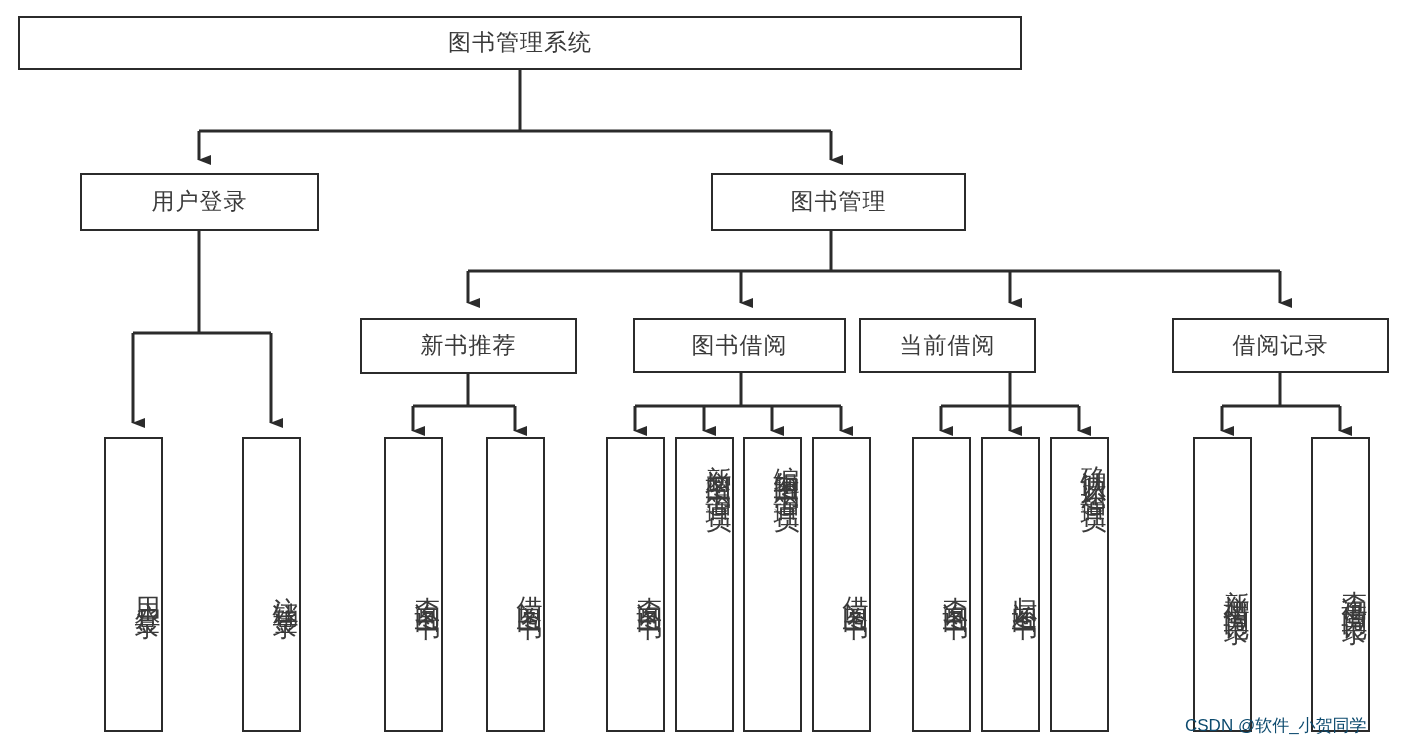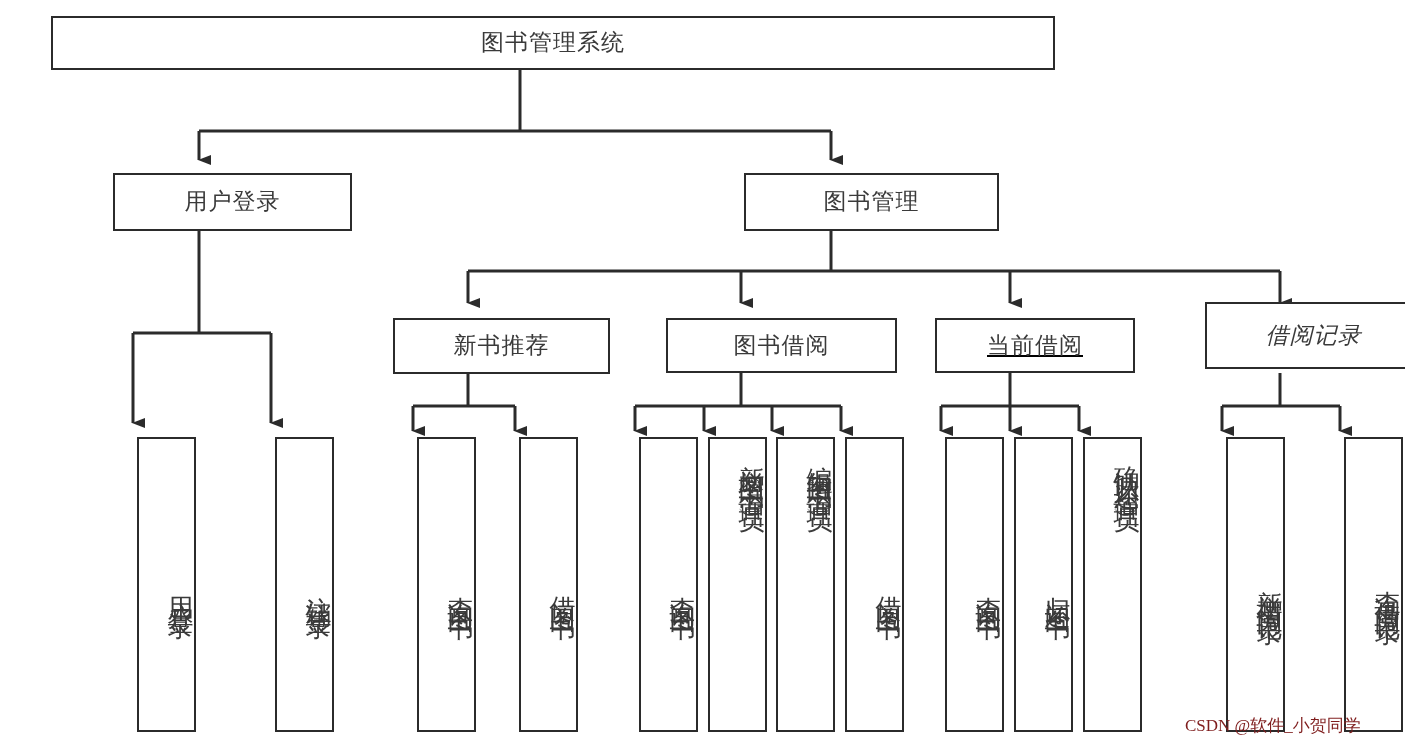--- a/index.html
+++ b/index.html
@@ -1,30 +1,30 @@
 <!DOCTYPE html>
 <html><head>
 <meta charset="utf-8">
 <style>
   html,body{margin:0;padding:0;background:#ffffff;}
   body{font-family:"DejaVu Sans","Liberation Sans",sans-serif;}
   #stage{position:relative;width:1405px;height:747px;background:#ffffff;overflow:hidden;}
   #wires{position:absolute;left:0;top:0;width:1405px;height:747px;}
   .node{position:absolute;box-sizing:border-box;background:#ffffff;
-        border:2.5px solid #2b2b2b;display:flex;align-items:center;justify-content:center;margin-left:33px;}
+        border:2.5px solid #2b2b2b;display:flex;align-items:center;justify-content:center;}
   .node .lbl{color:#3a3a3a;line-height:1.18;text-align:center;white-space:pre;}
   .h-node .lbl{font-size:23px;letter-spacing:1px;}
   .v-node{align-items:flex-start;padding-top:6px;}
   .v-node .lbl{writing-mode:vertical-rl;text-orientation:upright;
                font-size:26px;letter-spacing:6px;line-height:1.0;
                display:block;width:100%;text-align:center;}
   .v-node.top-al{align-items:flex-start;}
   .v-node.mid-al{align-items:center;}
-  #watermark{position:absolute;left:1185px;top:714px;font-size:17px;color:#7f1d1d;
-             white-space:nowrap;font-family:Liberation Serif, serif;}
+  #watermark{position:absolute;left:1185px;top:714px;font-size:17px;color:#0c4a6e;
+             white-space:nowrap;font-family:Liberation Sans, sans-serif;}
 </style>
 </head>
 <body>
 
 <div id="stage">
 
   <svg id="wires" viewBox="0 0 1405 747">
     <defs>
       <marker id="ah" markerWidth="11" markerHeight="13" refX="5.5" refY="12" orient="auto" markerUnits="userSpaceOnUse">
         <path d="M0.5,0 L10.5,0 L5.5,13 Z" fill="#2b2b2b"></path>
@@ -81,27 +81,27 @@
   <div class="node h-node" style="left:80px;top:173px;width:239px;height:58px;">
     <span class="lbl">用户登录</span>
   </div>
   <div class="node h-node" style="left:711px;top:173px;width:255px;height:58px;">
     <span class="lbl">图书管理</span>
   </div>
 
   <div class="node h-node" style="left:360px;top:318px;width:217px;height:56px;">
     <span class="lbl">新书推荐</span>
   </div>
-  <div class="node h-node" style="left:633px;top:318px;width:231px;height:55px;">
+  <div class="node h-node" style="left:633px;top:318px;width:213px;height:55px;">
     <span class="lbl">图书借阅</span>
   </div>
-  <div class="node h-node" style="left:902px;top:318px;width:200px;height:55px;text-decoration:underline;">
+  <div class="node h-node" style="left:859px;top:318px;width:177px;height:55px;">
     <span class="lbl">当前借阅</span>
   </div>
-  <div class="node h-node" style="left:1172px;top:302px;width:217px;height:67px;font-style:italic;">
+  <div class="node h-node" style="left:1172px;top:318px;width:217px;height:55px;">
     <span class="lbl">借阅记录</span>
   </div>
 
   <div class="node v-node mid-al" style="left:104px;top:437px;width:59px;height:295px;">
     <span class="lbl">用户登录</span>
   </div>
   <div class="node v-node mid-al" style="left:242px;top:437px;width:59px;height:295px;">
     <span class="lbl">注销登录</span>
   </div>
 

